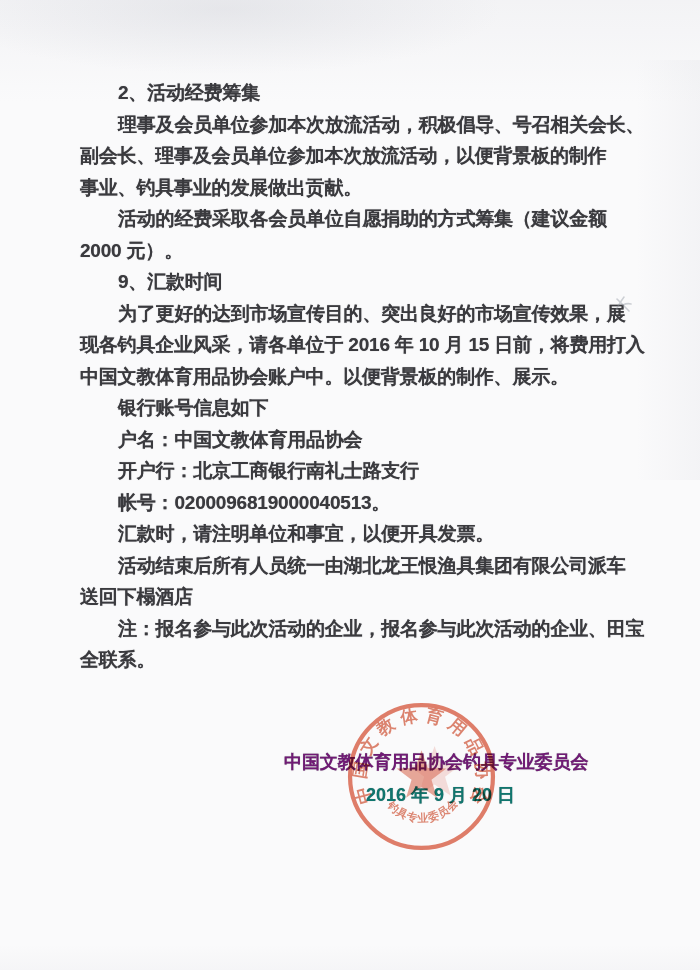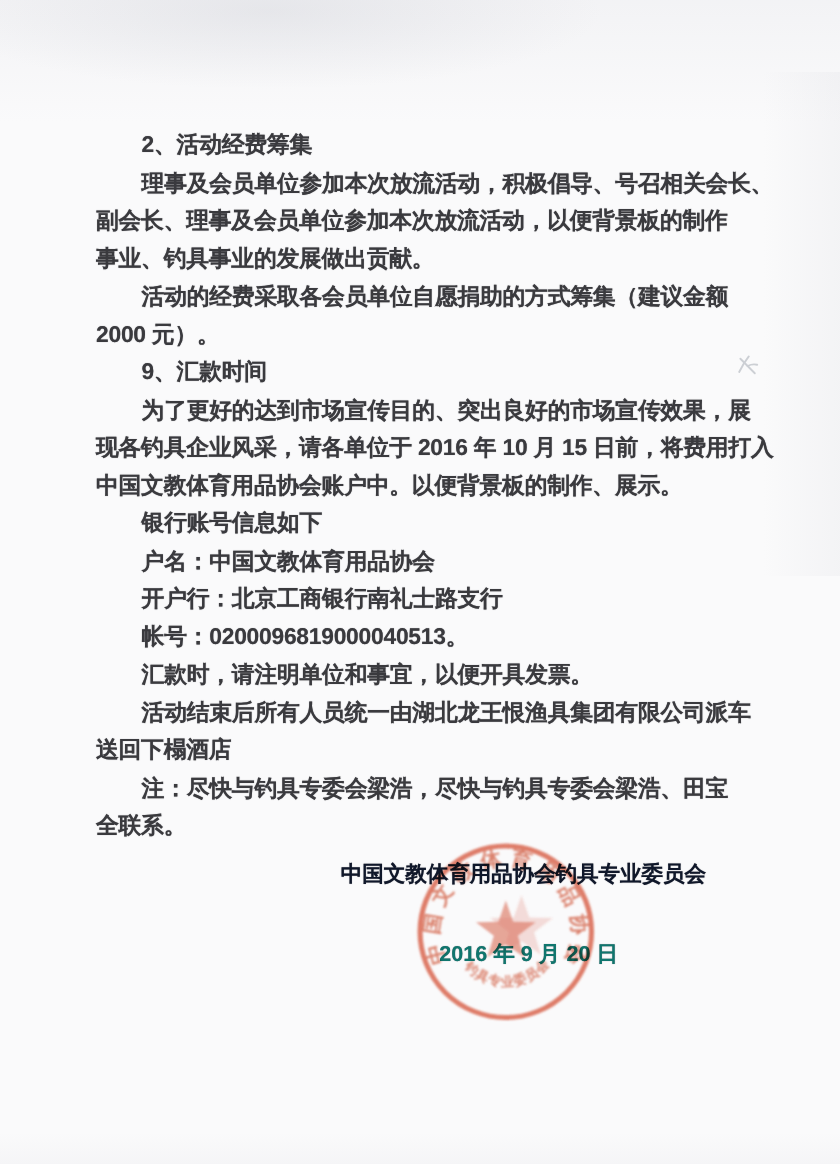--- a/index.html
+++ b/index.html
@@ -22,27 +22,26 @@
   }
   .shade-bottom{
     position:absolute;left:0;bottom:0;width:700px;height:26px;pointer-events:none;
     background:linear-gradient(0deg, rgba(202,203,211,0.10), rgba(202,203,211,0));
   }
   
   .doc-body{
     position:absolute;left:80px;top:77px;width:552px;
     color:#3a3a3e;font-size:19px;font-weight:600;
     text-shadow:0 0 0.7px rgba(54,54,60,0.65);
-    margin-top:29px;
   }
   .line{height:31.5px;line-height:31.5px;letter-spacing:-0.2px;white-space:nowrap;}
   .line.indent{padding-left:38px;}
   .sig-org{
-    position:absolute;left:284px;top:716px;font-size:18px;font-weight:600;
-    color:#0f172a;letter-spacing:-0.1px;white-space:nowrap;
+    position:absolute;left:284px;top:750px;font-size:18px;font-weight:600;
+    color:#701a75;letter-spacing:-0.1px;white-space:nowrap;
     text-shadow:0 0 0.7px rgba(54,54,60,0.65);z-index:2;
   }
   .sig-date{
     position:absolute;left:366px;top:783px;font-size:18px;font-weight:600;
     color:#0f766e;white-space:nowrap;
     text-shadow:0 0 0.7px rgba(54,54,60,0.65);z-index:2;
   }
   .stamp{
     position:absolute;left:341px;top:696px;width:161px;height:161px;
     mix-blend-mode:multiply;opacity:0.88;z-index:3;pointer-events:none;
@@ -72,21 +71,21 @@
     <div class="line indent">为了更好的达到市场宣传目的、突出良好的市场宣传效果，展</div>
     <div class="line">现各钓具企业风采，请各单位于 2016 年 10 月 15 日前，将费用打入</div>
     <div class="line">中国文教体育用品协会账户中。以便背景板的制作、展示。</div>
     <div class="line indent">银行账号信息如下</div>
     <div class="line indent">户名：中国文教体育用品协会</div>
     <div class="line indent">开户行：北京工商银行南礼士路支行</div>
     <div class="line indent">帐号：0200096819000040513。</div>
     <div class="line indent">汇款时，请注明单位和事宜，以便开具发票。</div>
     <div class="line indent">活动结束后所有人员统一由湖北龙王恨渔具集团有限公司派车</div>
     <div class="line">送回下榻酒店</div>
-    <div class="line indent">注：尽快与钓具专委会梁浩，尽快与钓具专委会梁浩、田宝</div>
+    <div class="line indent">注：报名参与此次活动的企业，报名参与此次活动的企业、田宝</div>
     <div class="line">全联系。</div>
   </div>
 
   <svg class="pencil-mark" viewBox="0 0 28 28">
     <g stroke="#8f96a0" stroke-width="1.6" fill="none" stroke-linecap="round">
       <path d="M6 18 Q10 10 14 5"></path>
       <path d="M7 7 L19 19"></path>
       <path d="M13 13 Q17 11 21 12"></path>
     </g>
   </svg>

